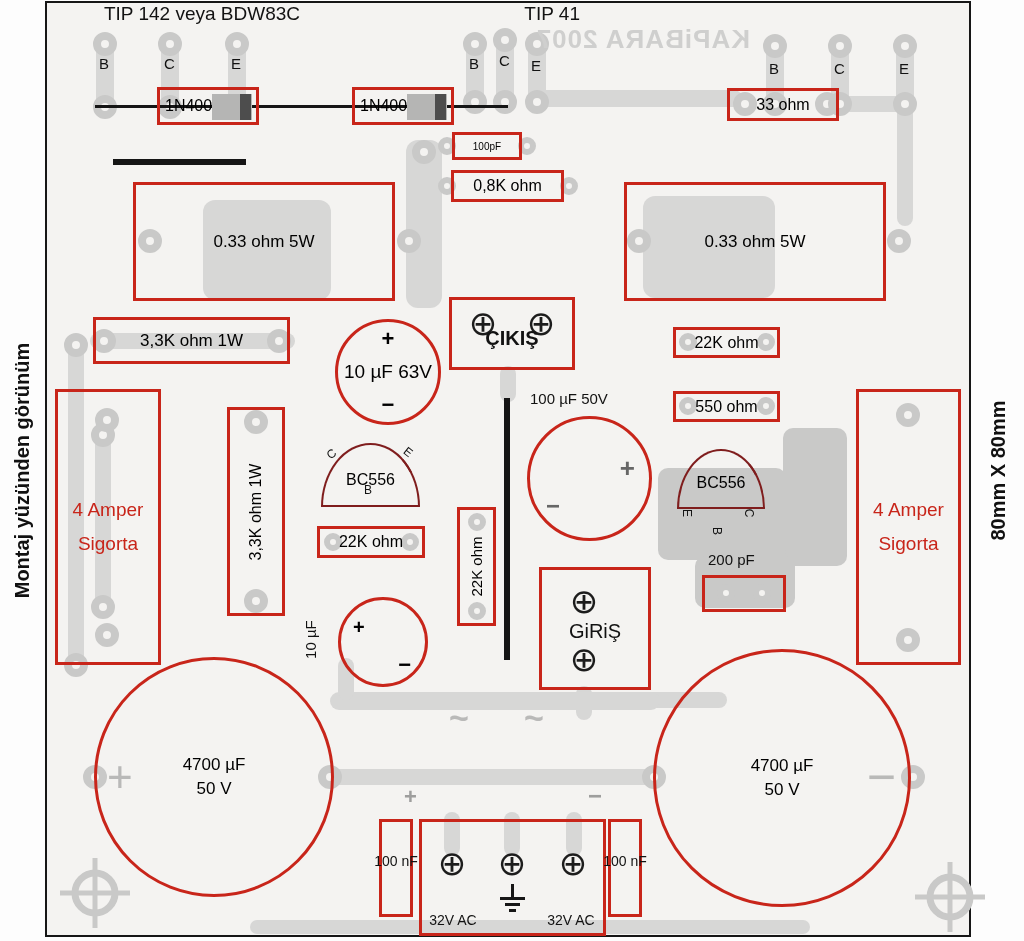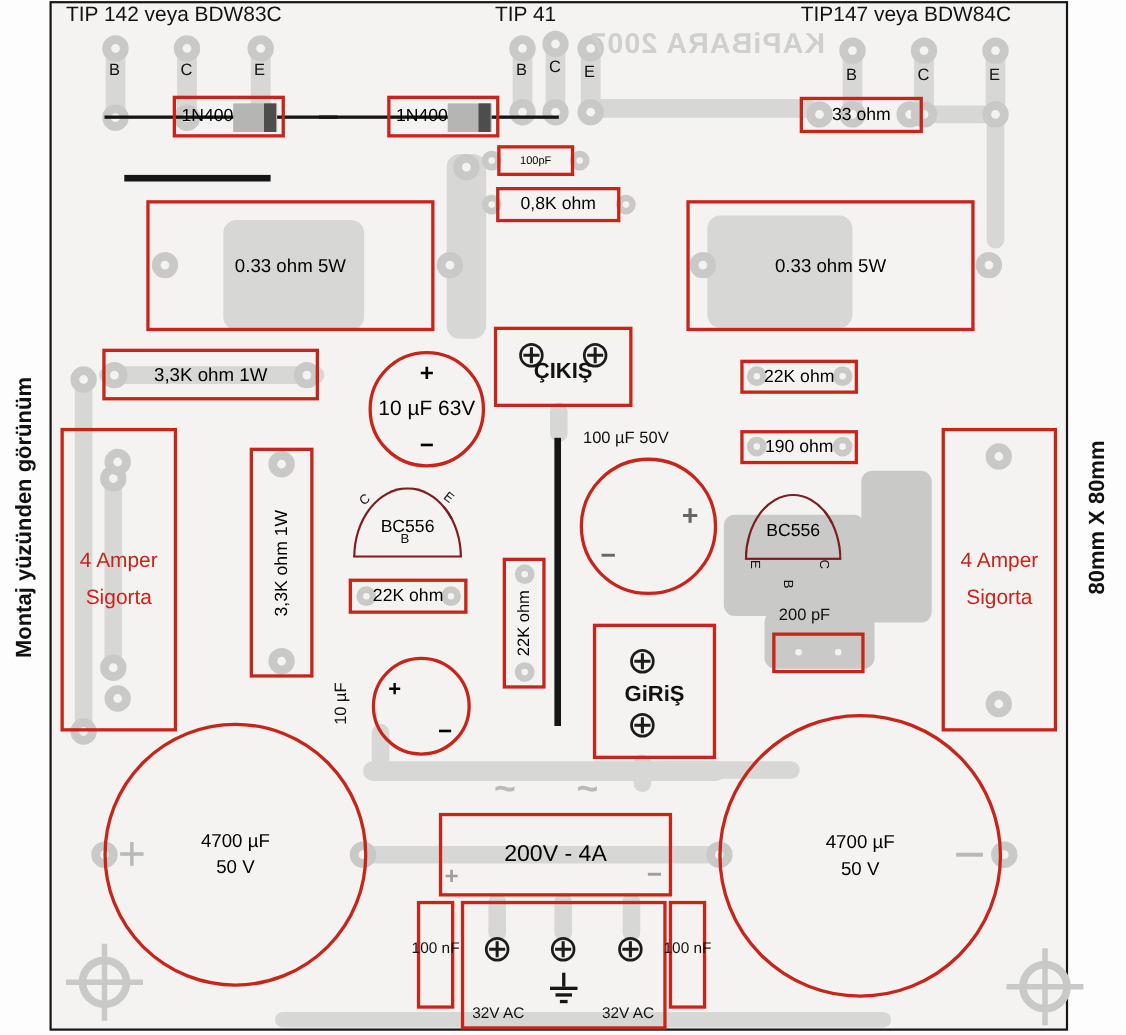--- a/index.html
+++ b/index.html
@@ -17,21 +17,21 @@
   .ctr{display:flex;align-items:center;justify-content:center;text-align:center}
   .col{display:flex;flex-direction:column;align-items:center;justify-content:center;text-align:center}
   .lbl{position:absolute;color:#121212;font-size:16px;line-height:1.15;white-space:nowrap;z-index:6}
   .ctrl{display:flex;align-items:center;justify-content:center;text-align:center}
   .rot{transform:rotate(-90deg);white-space:nowrap;display:inline-block}
   .pad{position:absolute;z-index:6;font-size:34px;line-height:1;color:#1c1c1c;width:36px;text-align:center;font-family:"DejaVu Sans",sans-serif}
   .sym{position:absolute;z-index:6;line-height:1;font-weight:bold}
   .gray{color:#b9b9b8}
   .red{color:#c8251a}
   .sidebar{position:absolute;top:0;height:941px;display:flex;align-items:center;justify-content:center;z-index:7}
-  .hdr{position:absolute;top:3px;color:#121212;font-size:19px;z-index:6;text-align:left}
+  .hdr{position:absolute;top:3px;color:#121212;font-size:19px;z-index:6;text-align:right}
   .wm{position:absolute;left:540px;top:24px;width:210px;color:#cfcfce;font-size:26px;font-weight:bold;letter-spacing:1px;transform:scaleX(-1);z-index:2;text-align:center;white-space:nowrap}
   .pin{position:absolute;color:#121212;font-size:15px;z-index:6}
   .pinlet{position:absolute;color:#121212;font-size:12px;z-index:6}
 </style>
 </head>
 <body>
 
 <div class="page">
 
   <div class="frame"></div>
@@ -138,21 +138,20 @@
       <path d="M60 893 H130 M95 858 V928" stroke-width="5"></path>
       <circle cx="950" cy="897" r="20" stroke-width="7"></circle>
       <path d="M915 897 H985 M950 862 V932" stroke-width="5"></path>
     </g>
   </svg>
 
   <div class="wm">KAPiBARA 2007</div>
 
   <div class="hdr" style="left:60px;width:240px">TIP 142 veya BDW83C</div>
   <div class="hdr" style="left:450px;width:130px">TIP 41</div>
-  <div class="hdr" style="left:728px;width:248px">TIP147 veya BDW84C</div>
 
   <div class="pin" style="left:99px;top:55px">B</div>
   <div class="pin" style="left:164px;top:55px">C</div>
   <div class="pin" style="left:231px;top:55px">E</div>
   <div class="pin" style="left:469px;top:55px">B</div>
   <div class="pin" style="left:499px;top:52px">C</div>
   <div class="pin" style="left:531px;top:57px">E</div>
   <div class="pin" style="left:769px;top:60px">B</div>
   <div class="pin" style="left:834px;top:60px">C</div>
   <div class="pin" style="left:899px;top:60px">E</div>
@@ -188,41 +187,41 @@
   <div class="box ctr" style="left:624px;top:182px;width:262px;height:119px">
     <span style="font-size:17px">0.33 ohm 5W</span>
   </div>
   <div class="box ctr" style="left:93px;top:317px;width:197px;height:47px">
     <span style="font-size:17px">3,3K ohm 1W</span>
   </div>
   <div class="box ctr" style="left:673px;top:327px;width:107px;height:31px">
     <span style="font-size:16px">22K ohm</span>
   </div>
   <div class="box ctr" style="left:673px;top:391px;width:107px;height:31px">
-    <span style="font-size:16px">190 ohm</span>
+    <span style="font-size:16px">550 ohm</span>
   </div>
   <div class="box ctr" style="left:317px;top:526px;width:108px;height:32px">
     <span style="font-size:16px">22K ohm</span>
   </div>
   <div class="box ctr" style="left:457px;top:507px;width:39px;height:119px">
     <span class="rot" style="font-size:15px">22K ohm</span>
   </div>
   <div class="box ctr" style="left:227px;top:407px;width:58px;height:209px">
     <span class="rot" style="font-size:16px">3,3K ohm 1W</span>
   </div>
 
   <div class="box" style="left:449px;top:297px;width:126px;height:73px"></div>
   <span class="pad" style="left:465px;top:306px">⊕</span>
   <span class="pad" style="left:523px;top:306px">⊕</span>
   <div class="lbl ctrl" style="left:449px;top:324px;width:126px;height:28px;font-size:20px;font-weight:bold">ÇIKIŞ</div>
 
   <div class="box" style="left:539px;top:567px;width:112px;height:123px"></div>
   <span class="pad" style="left:566px;top:584px">⊕</span>
   <span class="pad" style="left:566px;top:642px">⊕</span>
-  <div class="lbl ctrl" style="left:539px;top:617px;width:112px;height:28px;font-size:20px;font-weight:bold">GiRiŞ</div>
+  <div class="lbl ctrl" style="left:539px;top:617px;width:112px;height:28px;font-size:20px;font-weight:normal">GiRiŞ</div>
 
   <div class="circ col" style="left:335px;top:319px;width:106px;height:106px;padding:4px 0;justify-content:space-between">
     <span style="font-size:22px;font-weight:bold">+</span>
     <span style="font-size:19px">10 µF 63V</span>
     <span style="font-size:22px;font-weight:bold">−</span>
   </div>
 
   <div class="lbl" style="left:530px;top:390px;font-size:15px">100 µF 50V</div>
   <div class="circ" style="left:527px;top:416px;width:125px;height:125px">
     <span style="position:absolute;right:14px;top:34px;font-size:26px;color:#666;font-weight:bold">+</span>
@@ -269,23 +268,20 @@
     <span class="gray" style="position:absolute;left:10px;top:92px;font-size:44px">+</span>
   </div>
   <div class="circ col" style="left:653px;top:649px;width:258px;height:258px;gap:4px">
     <span style="font-size:17px">4700 µF</span>
     <span style="font-size:17px">50 V</span>
     <span class="gray" style="position:absolute;right:12px;top:96px;font-size:50px">−</span>
   </div>
 
   <span class="sym gray" style="left:449px;top:700px;font-size:34px">~</span>
   <span class="sym gray" style="left:524px;top:700px;font-size:34px">~</span>
-  <div class="box ctr" style="left:399px;top:739px;width:212px;height:76px">
-    <span style="font-size:21px">200V - 4A</span>
-  </div>
   <span class="sym" style="left:404px;top:786px;font-size:22px;color:#9e9e9d">+</span>
   <span class="sym" style="left:588px;top:784px;font-size:24px;color:#9e9e9d">−</span>
 
   <div class="box" style="left:379px;top:819px;width:34px;height:98px"></div>
   <div class="lbl ctrl" style="left:362px;top:853px;width:68px;font-size:14px">100 nF</div>
   <div class="box" style="left:608px;top:819px;width:34px;height:98px"></div>
   <div class="lbl ctrl" style="left:591px;top:853px;width:68px;font-size:14px">100 nF</div>
 
   <div class="box" style="left:419px;top:819px;width:187px;height:117px"></div>
   <span class="pad" style="left:434px;top:846px">⊕</span>

